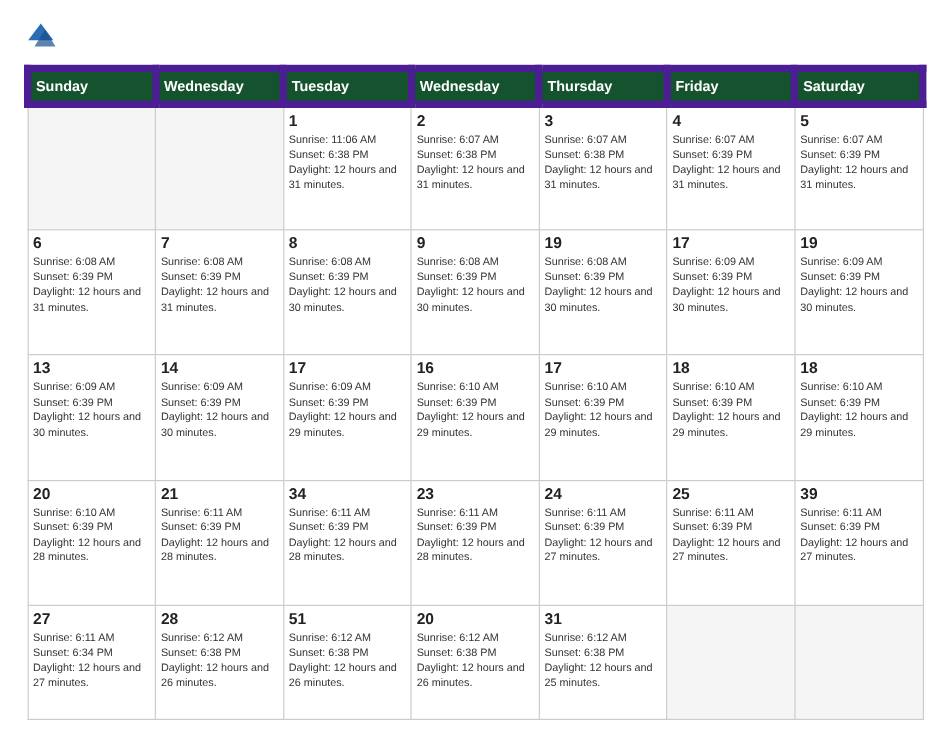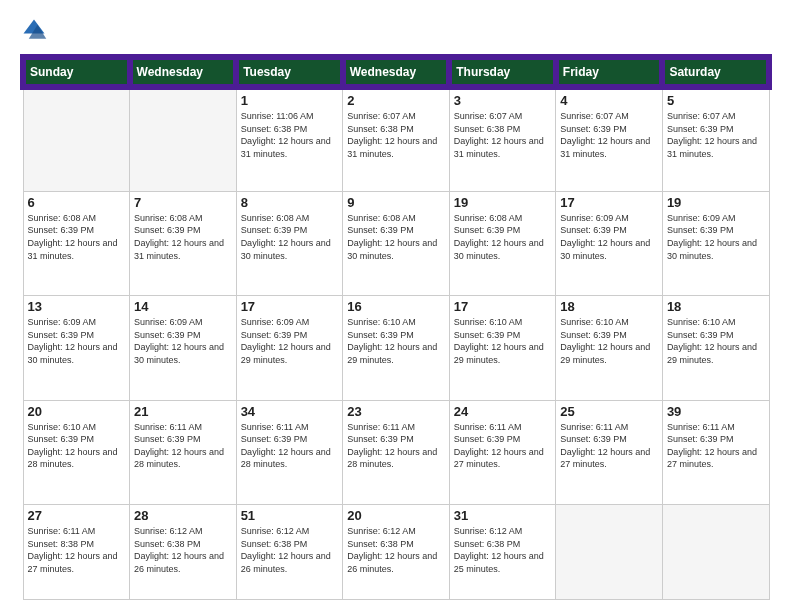--- a/index.html
+++ b/index.html
@@ -301,21 +301,21 @@
             <span class="day-num">39</span>
             <div class="day-info">Sunrise: 6:11 AM
 Sunset: 6:39 PM
 Daylight: 12 hours and 27 minutes.</div>
           </td>
         </tr>
         <tr>
           <td>
             <span class="day-num">27</span>
             <div class="day-info">Sunrise: 6:11 AM
-Sunset: 8:38 PM
+Sunset: 6:34 PM
 Daylight: 12 hours and 27 minutes.</div>
           </td>
           <td>
             <span class="day-num">28</span>
             <div class="day-info">Sunrise: 6:12 AM
 Sunset: 6:38 PM
 Daylight: 12 hours and 26 minutes.</div>
           </td>
           <td>
             <span class="day-num">51</span>

